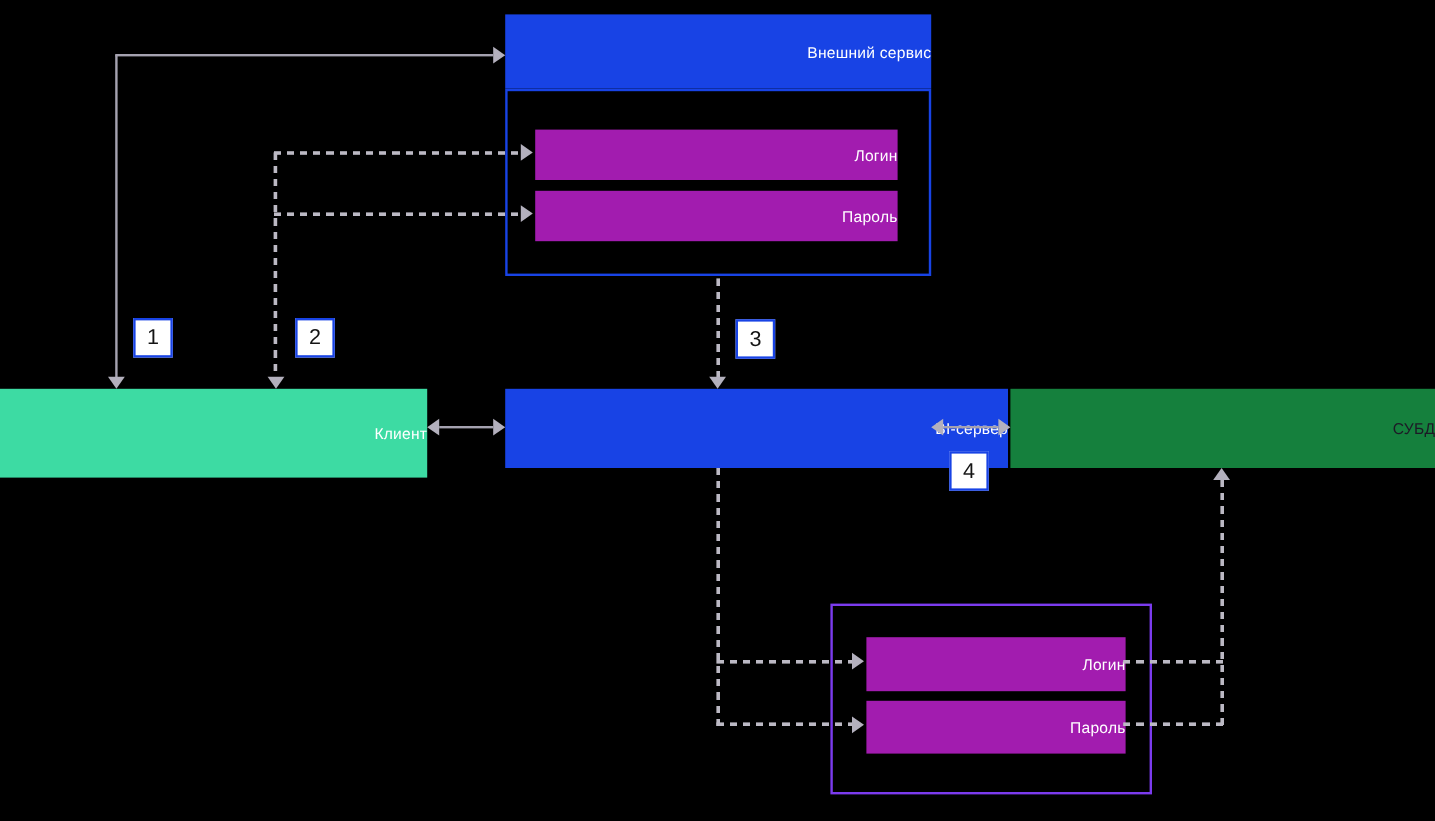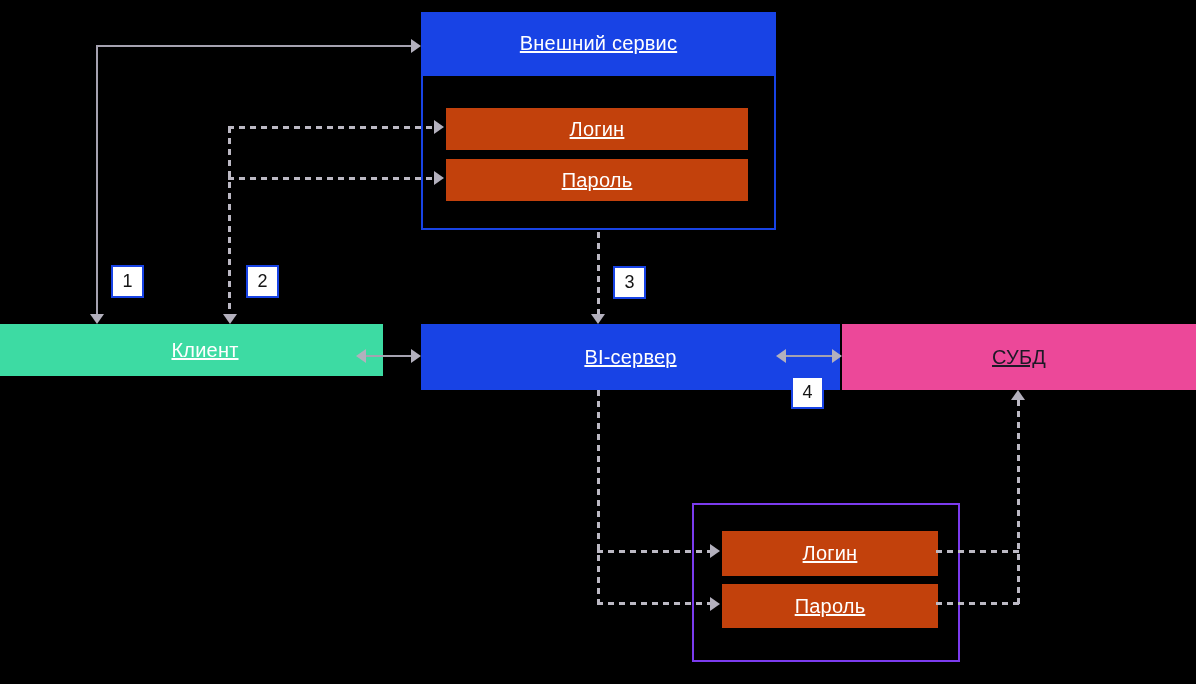--- a/index.html
+++ b/index.html
@@ -1,28 +1,28 @@
 <!DOCTYPE html>
 <html><head>
 <meta charset="utf-8">
 <style>
   html,body { margin:0; padding:0; background:#000; }
   .canvas {
     position:relative; width:1196px; height:684px; background:#000000;
     font-family:"Liberation Sans", sans-serif; overflow:hidden;
   }
   .box {
-    position:absolute; display:flex; align-items:center; justify-content:center;
-    text-align:center; color:#ffffff; font-size:20px; letter-spacing:.2px;text-decoration:underline;
+    position:absolute; display:flex; align-items:center; justify-content:flex-end;
+    text-align:center; color:#ffffff; font-size:13px; letter-spacing:.2px;
   }
   .blue   { background:#1843E5; }
   .green  { background:#3DDBA3; }
-  .pink   { background:#c2410c; }
+  .pink   { background:#a21caf; }
   .purple { background:#7B3BEE; }
-  .gray   { background:#ec4899; color:#1D1926; }
+  .gray   { background:#15803d; color:#1D1926; }
   .panel  { position:absolute; background:#000; border:2px solid #1843E5; box-sizing:border-box; }
   .panel.purple-border { border-color:#7B3BEE; background:transparent; }
   .badge {
     position:absolute; width:33px; height:33px; background:#ffffff;
     border:2px solid #1843E5; box-sizing:border-box;
     display:flex; align-items:center; justify-content:center;
     color:#141414; font-size:18px;
   }
   .hline { position:absolute; height:2px; background:#A5A2B0; }
   .vline { position:absolute; width:2px;  background:#A5A2B0; }
@@ -47,21 +47,21 @@
   </div>
   <div class="panel" style="left:421px;top:74px;width:355px;height:156px;">
     <div class="box pink" style="left:23px;top:32px;width:302px;height:42px;">
       <span>Логин</span>
     </div>
     <div class="box pink" style="left:23px;top:83px;width:302px;height:42px;">
       <span>Пароль</span>
     </div>
   </div>
 
-  <div class="box green" style="left:0;top:324px;width:356px;height:52px;padding-left:27px;">
+  <div class="box green" style="left:0;top:324px;width:356px;height:74px;">
     <span>Клиент</span>
   </div>
   <div class="box blue" style="left:421px;top:324px;width:419px;height:66px;">
     <span>BI-сервер</span>
   </div>
   <div class="box gray" style="left:842px;top:324px;width:354px;height:66px;">
     <span>СУБД</span>
   </div>
 
   <div class="panel purple-border" style="left:692px;top:503px;width:268px;height:159px;">

